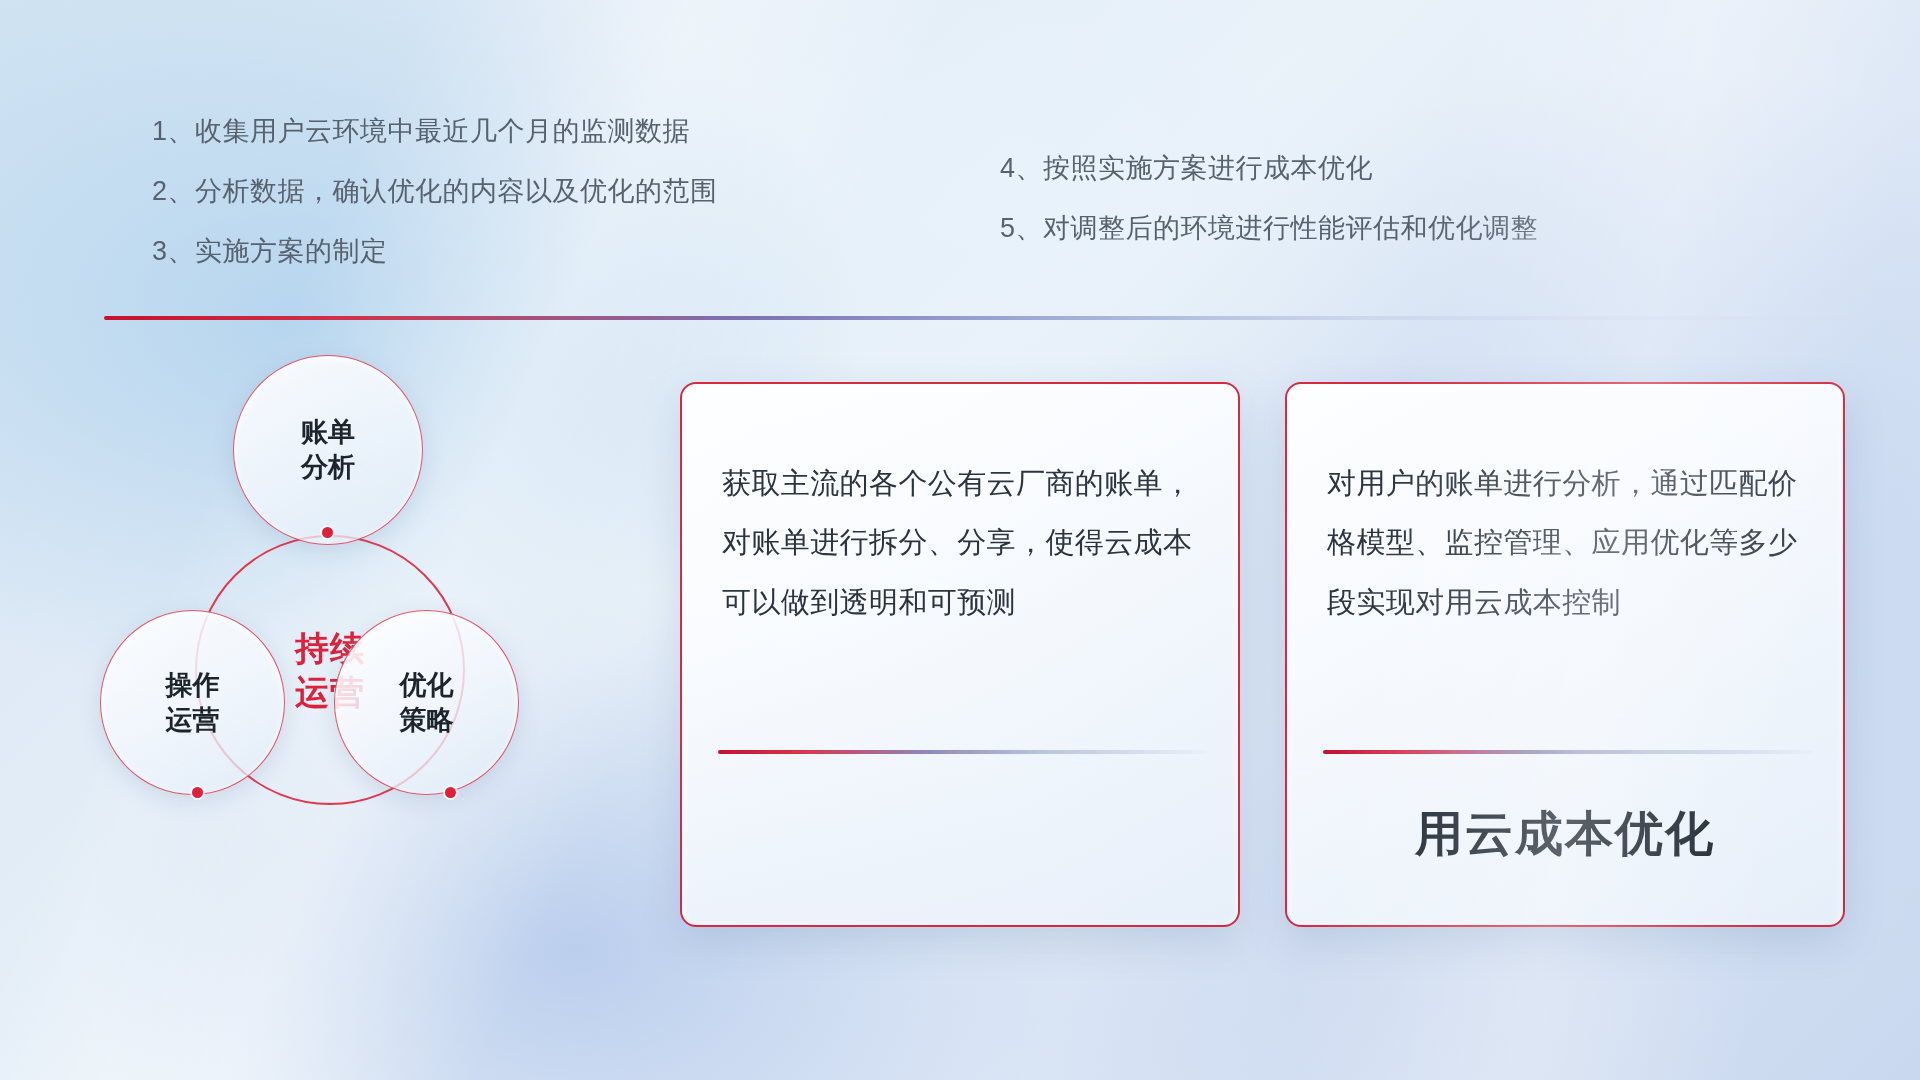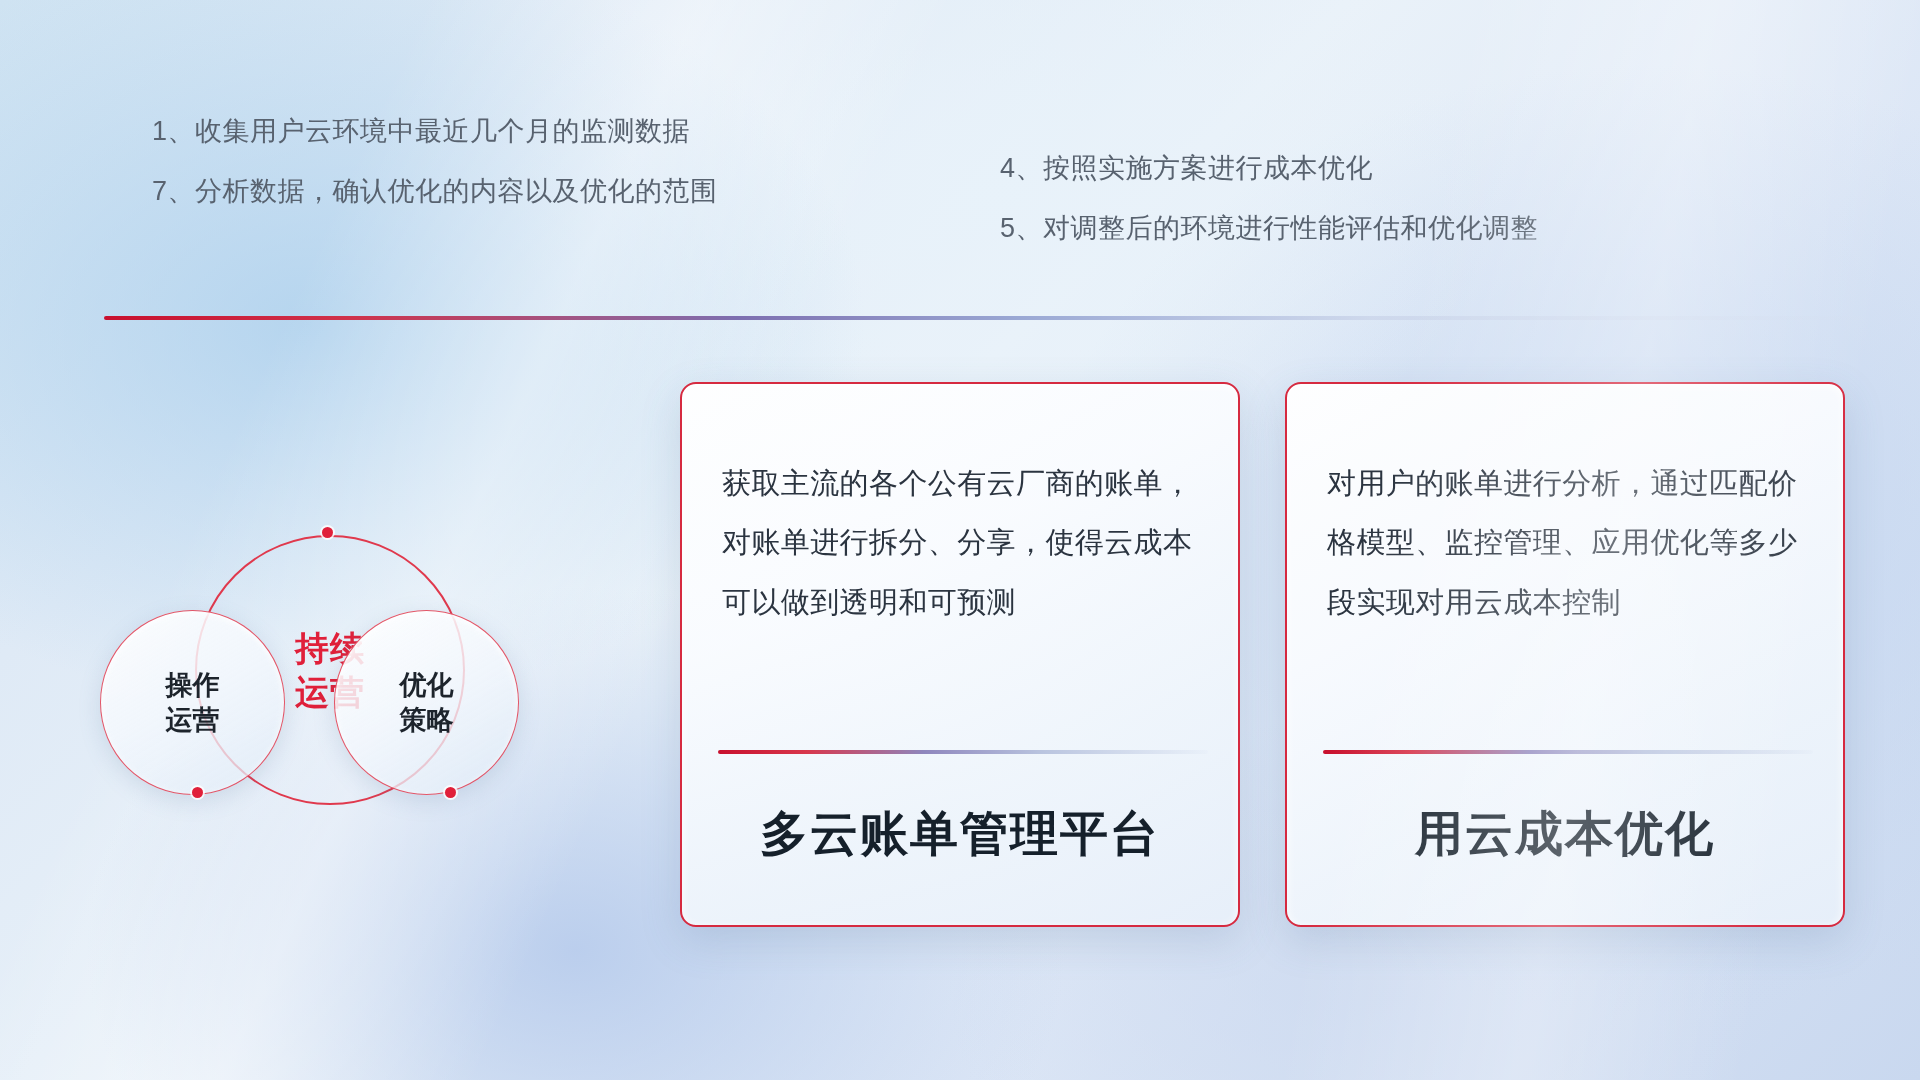--- a/index.html
+++ b/index.html
@@ -195,40 +195,47 @@
     letter-spacing: 2px;
   }
 </style>
 </head>
 <body>
 
 <div id="stage">
 
   <div class="steps-col steps-left">
     <div class="step-line">1、收集用户云环境中最近几个月的监测数据</div>
-    <div class="step-line">7、分析数据，确认优化的内容以及优化的范围</div>
+    <div class="step-line">2、分析数据，确认优化的内容以及优化的范围</div>
+    <div class="step-line">3、实施方案的制定</div>
   </div>
 
   <div class="steps-col steps-right">
     <div class="step-line">4、按照实施方案进行成本优化</div>
     <div class="step-line">5、对调整后的环境进行性能评估和优化调整</div>
   </div>
 
   <div class="divider"></div>
 
   <div class="venn">
     <div class="ring ring-main"></div>
 
     <div class="center-label">
       <div>
         <div>持续</div>
         <div>运营</div>
       </div>
     </div>
 
+    <div class="bubble bubble-top">
+      <div>
+        <div>账单</div>
+        <div>分析</div>
+      </div>
+    </div>
 
     <div class="bubble bubble-left">
       <div>
         <div>操作</div>
         <div>运营</div>
       </div>
     </div>
 
     <div class="bubble bubble-right">
       <div>
@@ -238,21 +245,20 @@
     </div>
 
     <div class="node-dot dot-top"></div>
     <div class="node-dot dot-left"></div>
     <div class="node-dot dot-right"></div>
   </div>
 
   <div class="card card-1">
     <div class="card-body">获取主流的各个公有云厂商的账单，对账单进行拆分、分享，使得云成本可以做到透明和可预测</div>
     <div class="card-rule"></div>
-    <div class="card-title">多云账单管理平台</div>
   </div>
 
   <div class="card card-2">
     <div class="card-body">对用户的账单进行分析，通过匹配价格模型、监控管理、应用优化等多少段实现对用云成本控制</div>
     <div class="card-rule"></div>
     <div class="card-title">用云成本优化</div>
   </div>
 
 </div>
 

